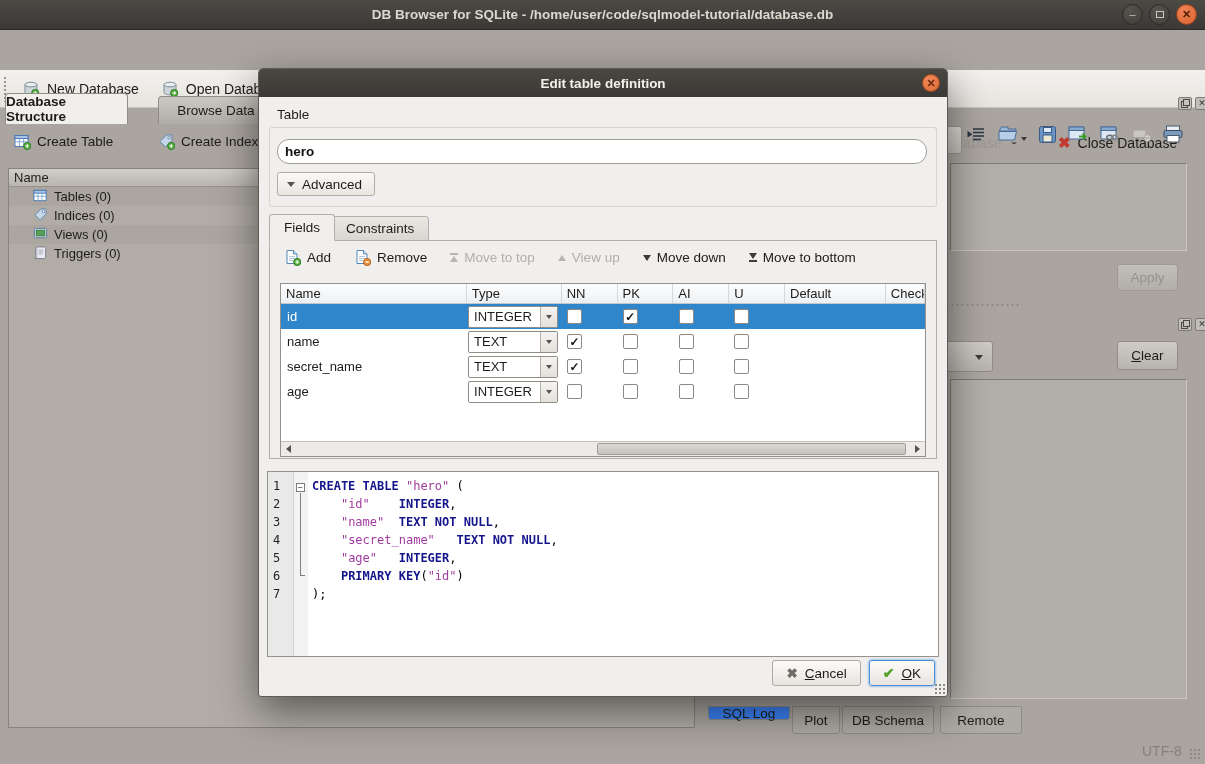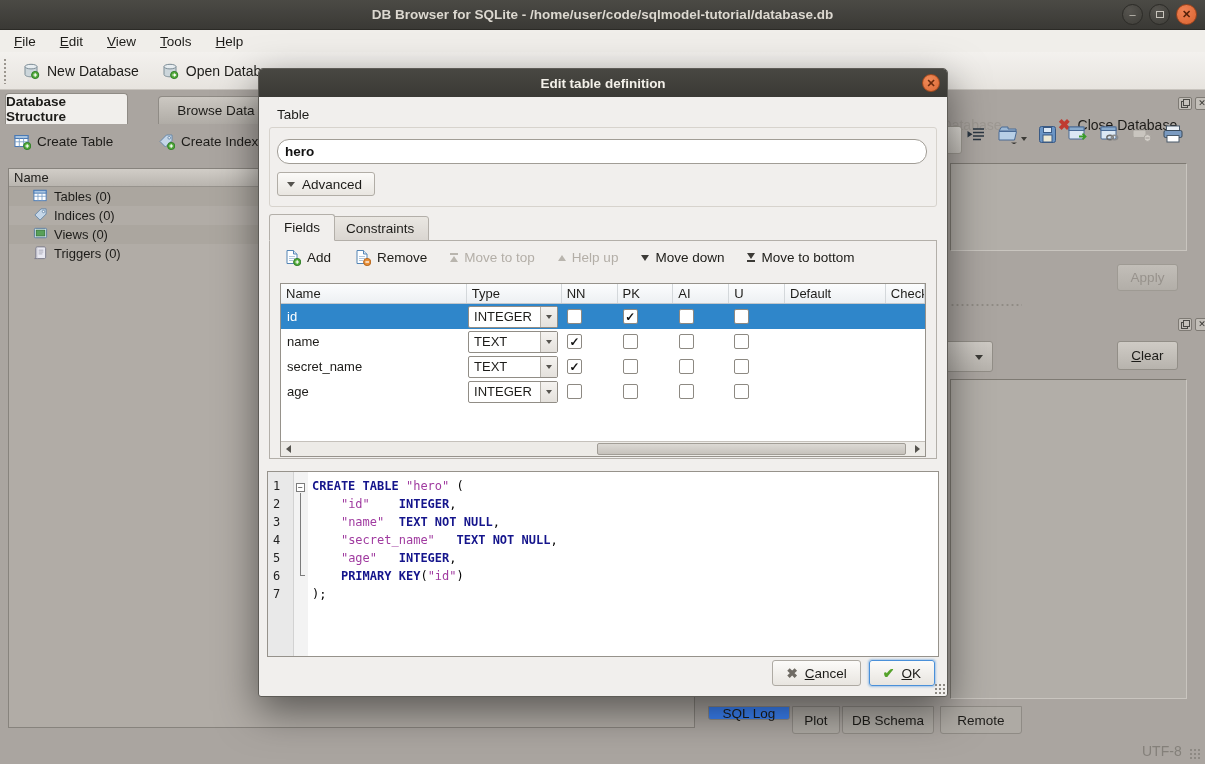--- a/index.html
+++ b/index.html
@@ -19,21 +19,21 @@
   .win-btn .sq { width:8px; height:7px; border:1.5px solid #c9c5bd; }
   .win-btn.close { background: radial-gradient(circle at 35% 30%, #ef8254, #d96330); border-color:#9c431c; color:#57220a; font-weight:bold; }
 
   
   .menubar { position:absolute; left:0; top:30px; width:100%; height:23px; background:#f0eeea;
     display:flex; align-items:center; padding-left:2px; font-size:13.5px; }
   .menu-item { display:inline-block; padding:2px 12px; }
   .mnemonic::first-letter { text-decoration: underline; }
 
   
-  .toolbar { position:absolute; left:0; top:52px; width:100%; height:38px;
+  .toolbar { position:absolute; left:0; top:70px; width:100%; height:38px;
     background: linear-gradient(#f3f1ee,#e7e4df); border-bottom:1px solid #c7c3bd;
     display:flex; align-items:center; }
   .tb-grip { width:5px; height:26px; margin:0 6px 0 3px;
     background-image: radial-gradient(#9b968f 1px, transparent 1.3px); background-size:4px 4px; }
   .tb-btn { display:flex; align-items:center; gap:7px; font-size:14px; padding:0 8px; height:32px; }
   .tb-btn.disabled { color:#9d9892; }
   .close-x { color:#c03a31; font-weight:bold; font-size:15px; }
 
   
   .main-tab { position:absolute; display:flex; align-items:center; justify-content:center;
@@ -163,27 +163,20 @@
     <span class="titlebar-text">DB Browser for SQLite - /home/user/code/sqlmodel-tutorial/database.db</span>
     <div class="win-controls">
       <div class="win-btn">–</div>
       <div class="win-btn">
           <span class="sq"></span>
         </div>
       <div class="win-btn close">✕</div>
     </div>
   </div>
 
-  <div class="menubar" id="menubar">
-      <div class="menu-item mnemonic">File</div>
-      <div class="menu-item mnemonic">Edit</div>
-      <div class="menu-item mnemonic">View</div>
-      <div class="menu-item mnemonic">Tools</div>
-      <div class="menu-item mnemonic">Help</div>
-    </div>
 
   <div class="toolbar">
     <div class="tb-grip"></div>
     <div class="tb-btn">
       <span class="mini-icon" id="ic-db-new">
           <svg width="18" height="18" viewBox="0 0 18 18">
             <path d="M3 4.6v8c0 1.3 2.7 2.2 6 2.2s6-.9 6-2.2v-8" fill="#ccd6db" stroke="#7d8d96"></path>
             <ellipse cx="9" cy="4.6" rx="6" ry="2.3" fill="#e7edf0" stroke="#7d8d96"></ellipse>
             <circle cx="13.2" cy="13" r="3.6" fill="#55ad3c" stroke="#2e7d27"></circle>
             <path d="M13.2 11.2v3.6M11.4 13h3.6" stroke="#fff" stroke-width="1.2" fill="none"></path>
@@ -425,21 +418,21 @@
                 <span class="bar"></span>
                 <span class="t-up"></span>
               </span>
             </span>
             <span>Move to top</span>
           </div>
           <div class="ft-btn disabled">
             <span class="mini-icon dis">
               <span class="t-up"></span>
             </span>
-            <span>Help up</span>
+            <span>View up</span>
           </div>
           <div class="ft-btn">
             <span class="mini-icon">
               <span class="t-dn"></span>
             </span>
             <span>Move down</span>
           </div>
           <div class="ft-btn">
             <span class="mini-icon">
               <span class="stack">

